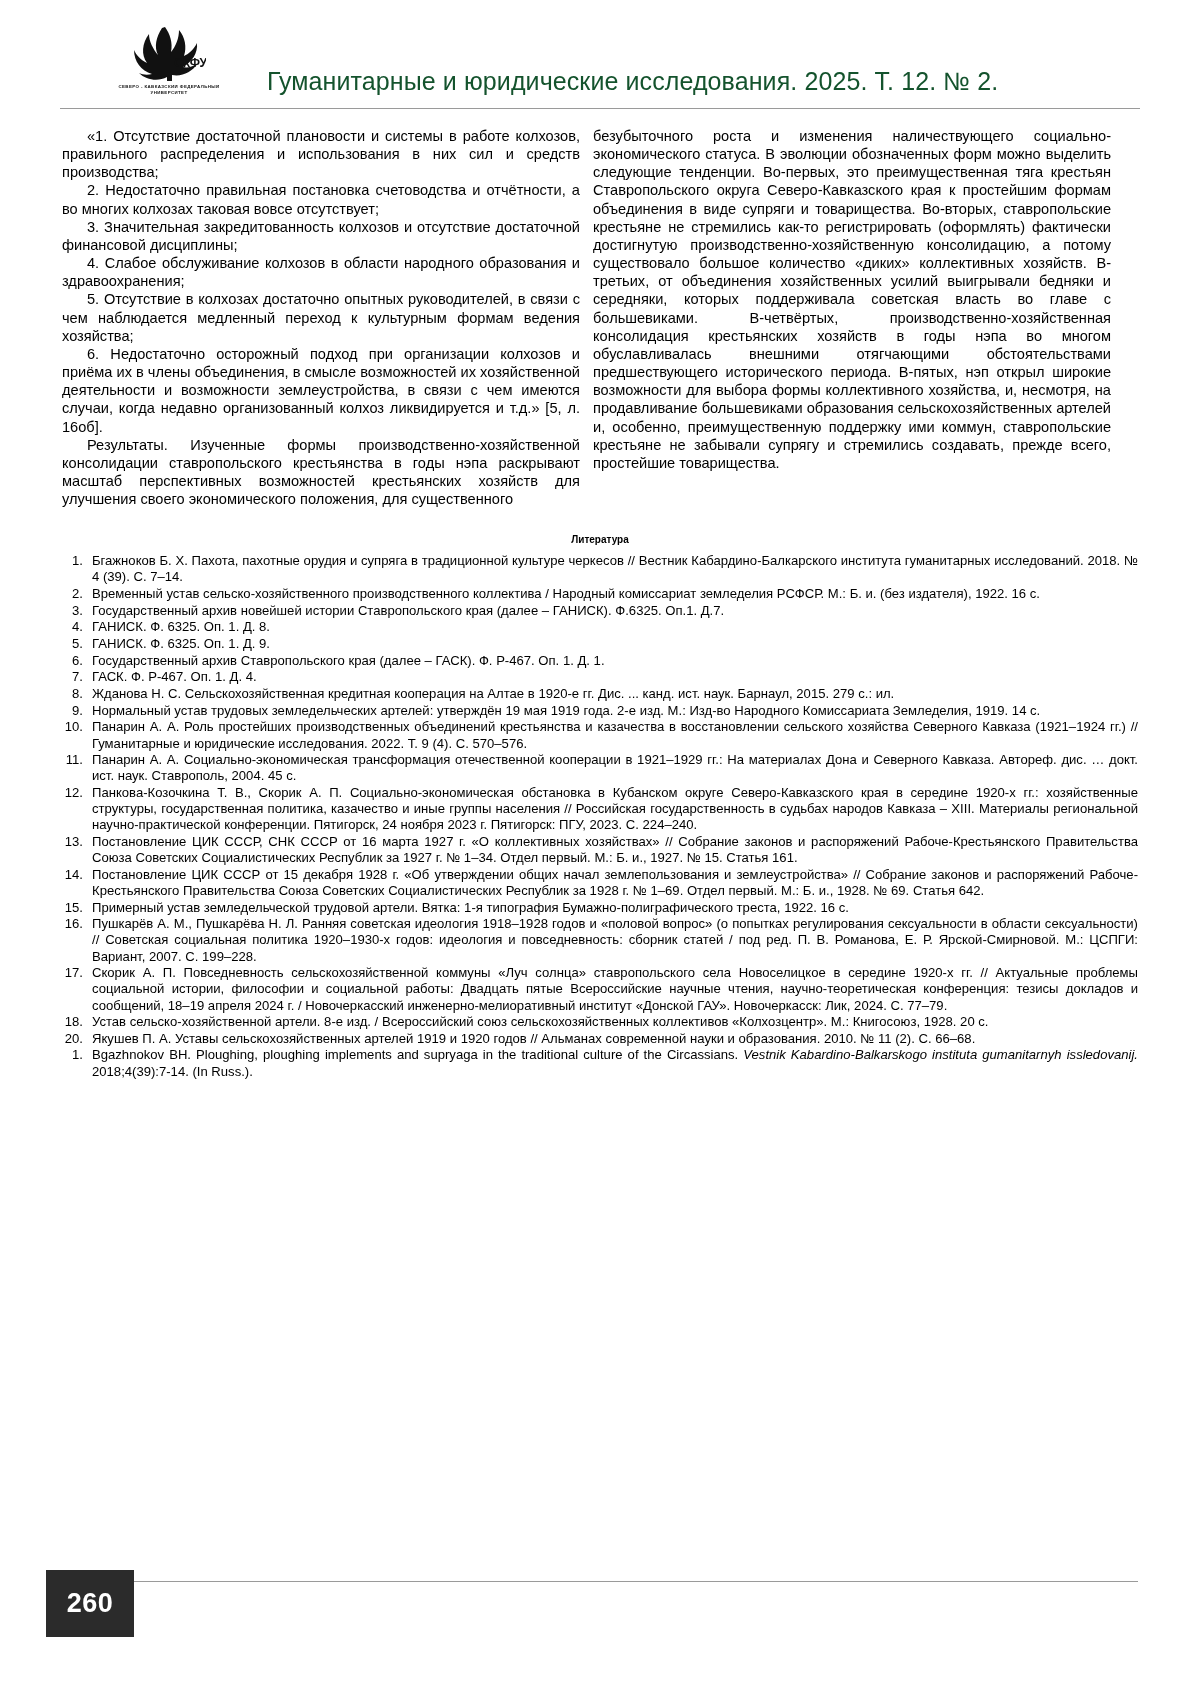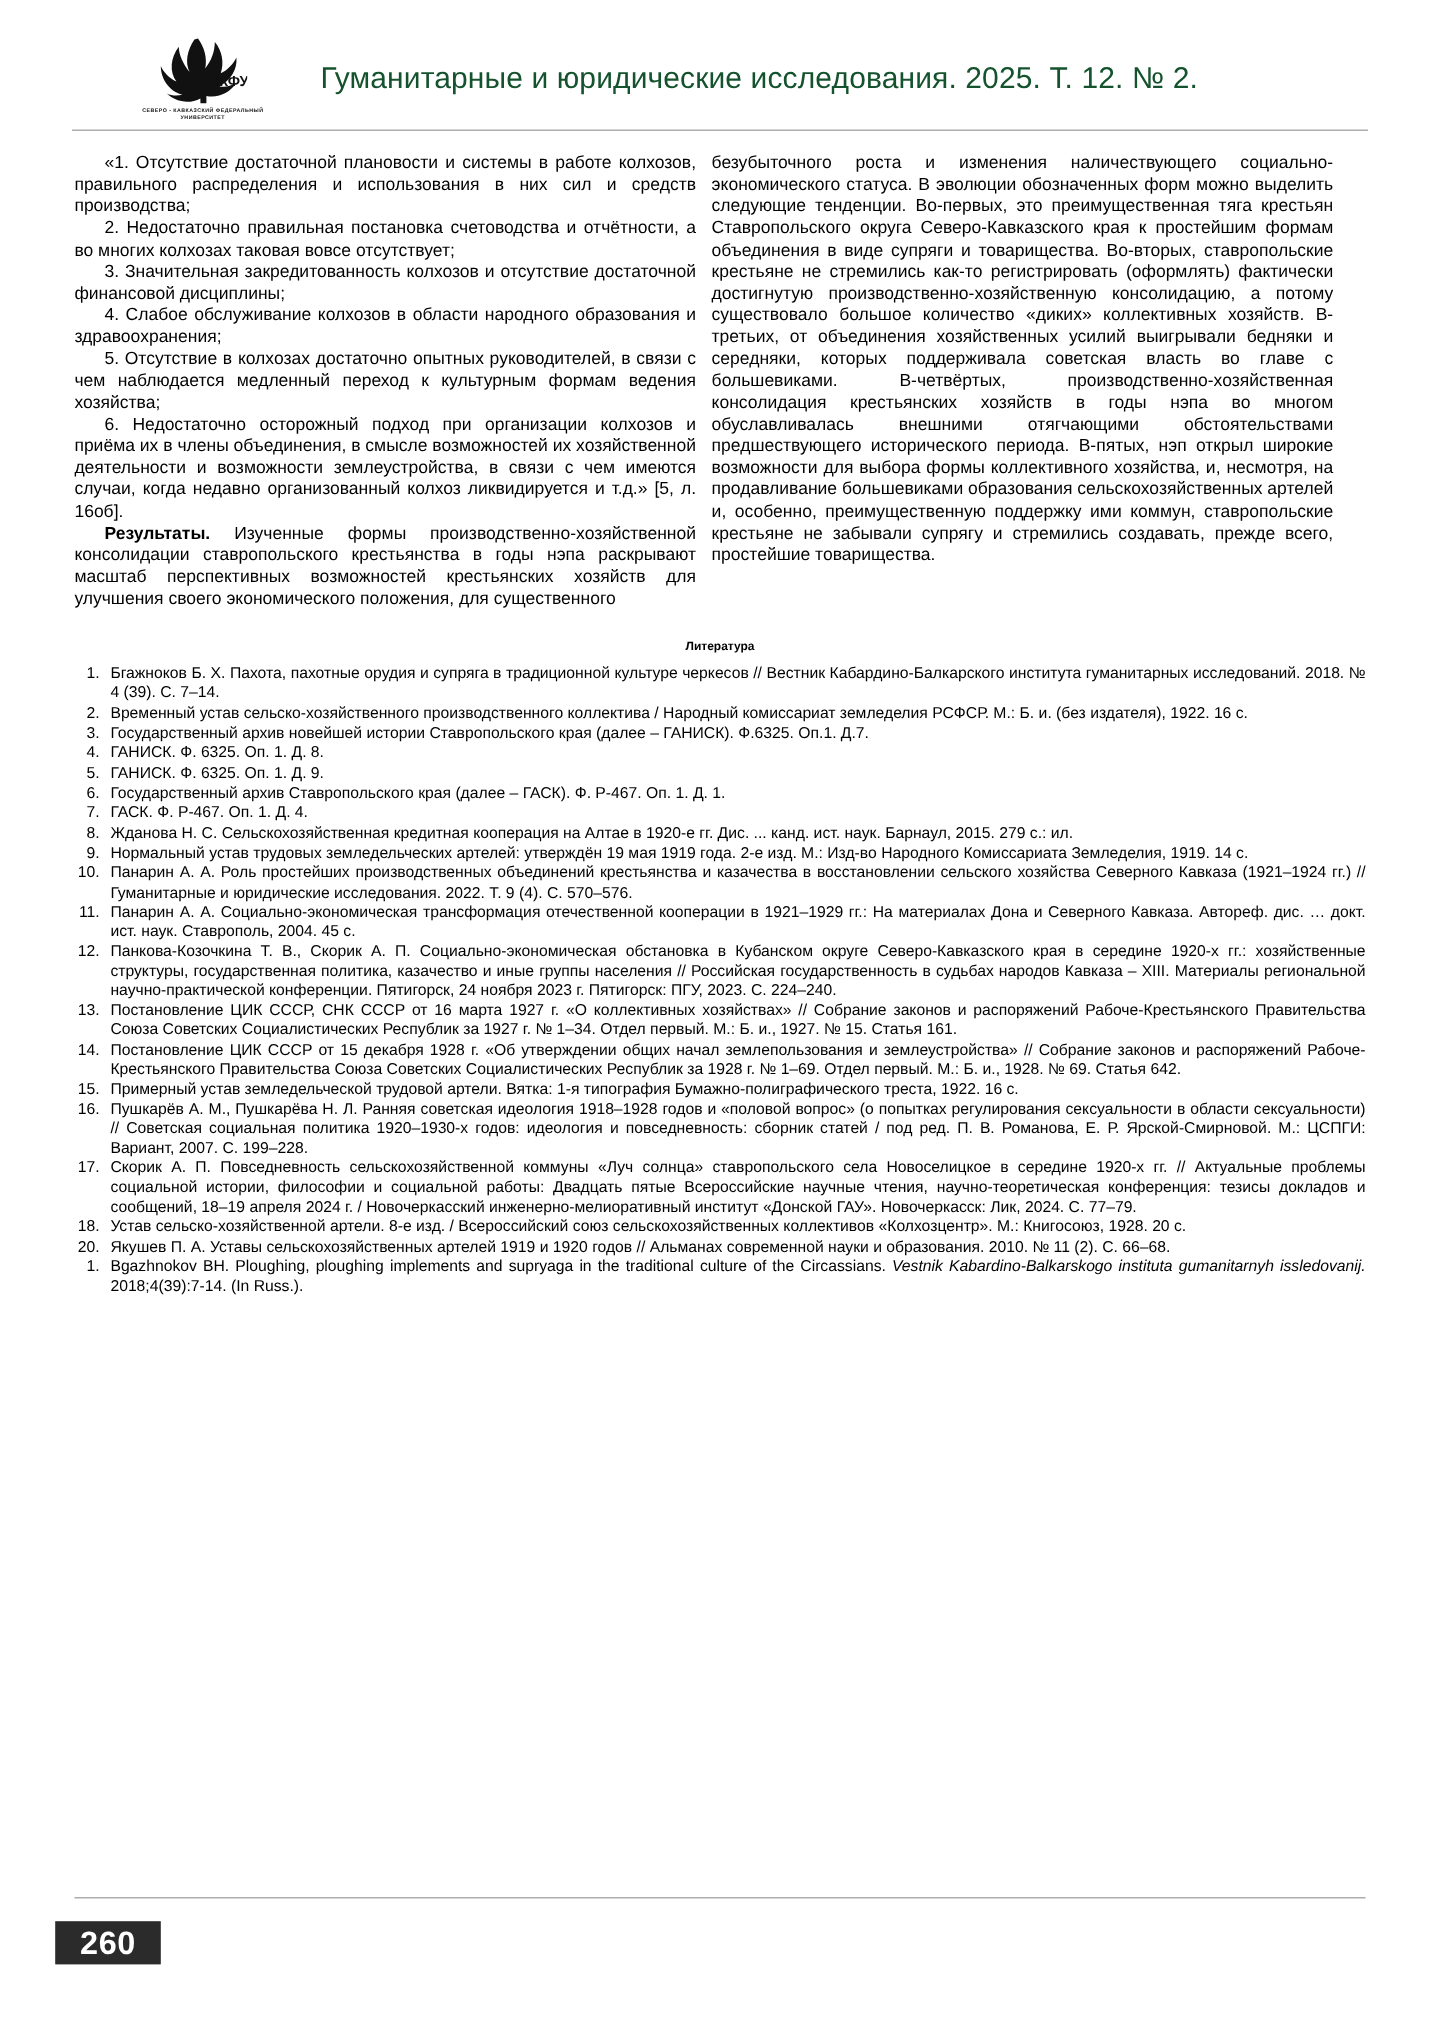--- a/index.html
+++ b/index.html
@@ -19,21 +19,21 @@
     position: relative;
     width: 1200px;
     height: 1697px;
     box-sizing: border-box;
     padding: 0;
   }
 
   
   .header {
     display: flex;
-    align-items: center;
+    align-items: flex-end;
     padding: 34px 60px 0 115px;
     height: 96px;
     box-sizing: border-box;
   }
   .logo {
     width: 108px;
     flex: 0 0 108px;
     display: flex;
     flex-direction: column;
     align-items: center;
@@ -74,21 +74,21 @@
     line-height: 1.245;
     text-align: justify;
     text-justify: inter-word;
     hyphens: manual;
   }
   .col p {
     margin: 0;
     text-indent: 25px;
   }
   .col p.noindent { text-indent: 0; }
-  .col p b { font-weight: bold; }
+  .col p b { font-weight: normal; }
 
   
   .section-title {
     text-align: center;
     font-weight: bold;
     font-size: 10px;
     margin: 26px 0 8px 0;
   }
   .section-title.refs {
     margin-top: 22px;
@@ -126,21 +126,21 @@
     left: 62px;
     right: 62px;
     bottom: 115px;
     border-top: 1px solid #9a9a9a;
   }
   .page-number-box {
     position: absolute;
     left: 46px;
     bottom: 60px;
     width: 88px;
-    height: 36px;
+    height: 67px;
     background: #2b2b2b;
     color: #ffffff;
     display: flex;
     align-items: center;
     justify-content: center;
     font-size: 27px;
     font-weight: bold;
     letter-spacing: 0.5px;
   }
 </style>

